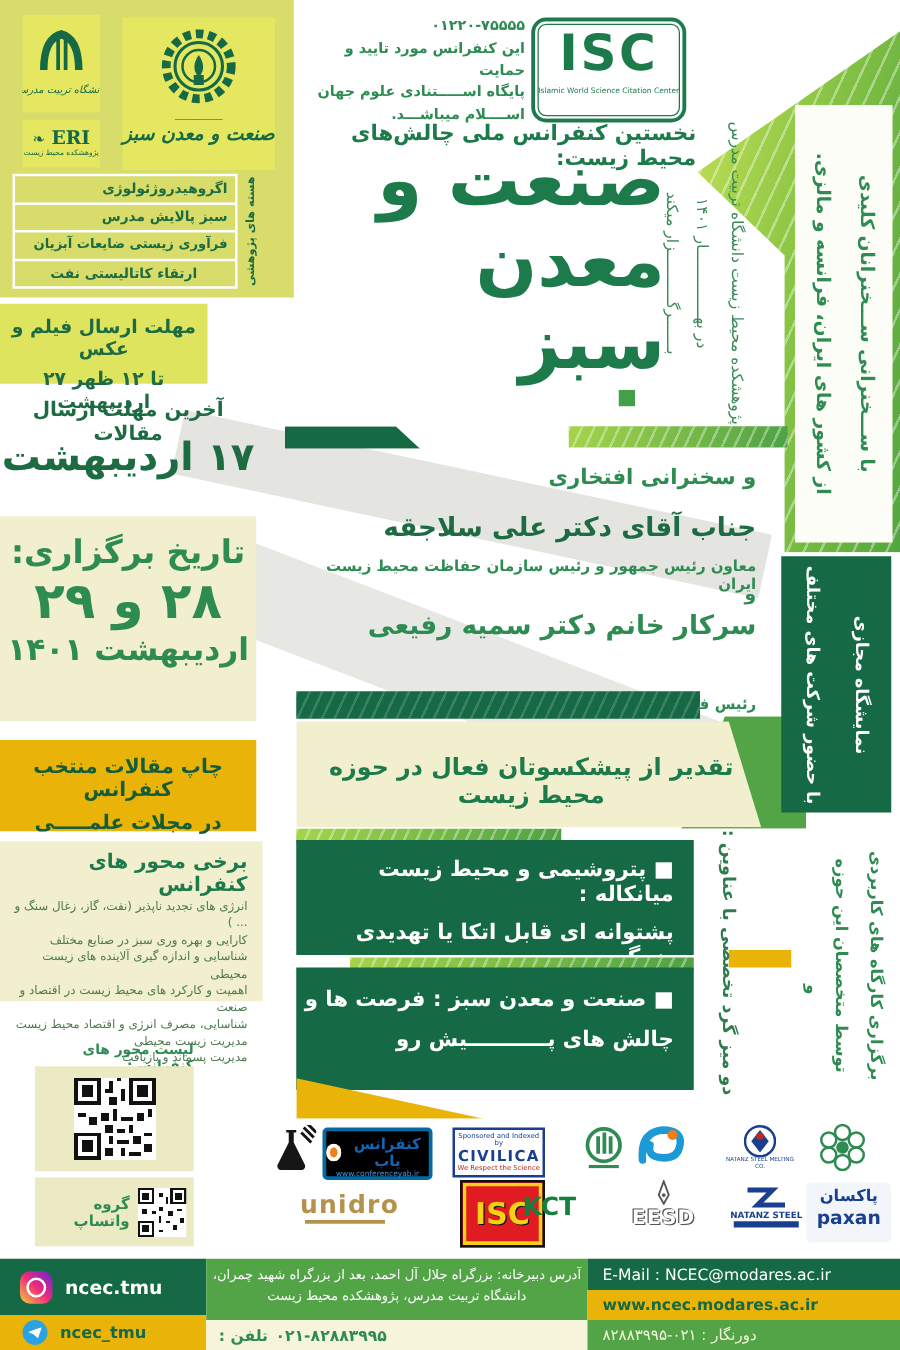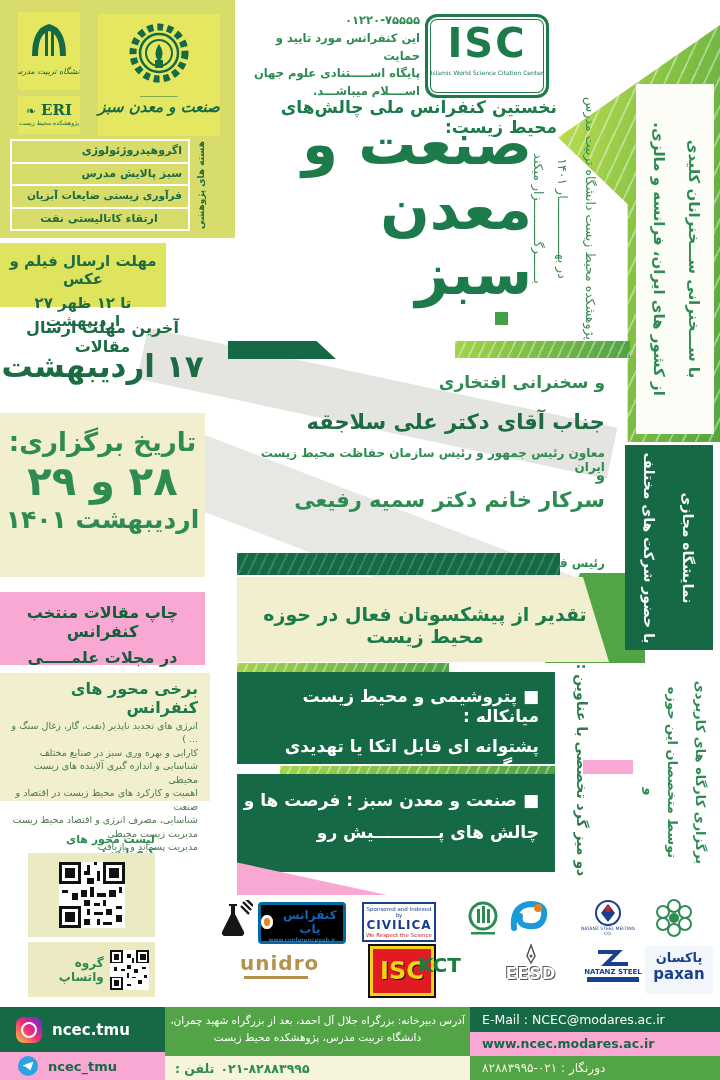--- a/index.html
+++ b/index.html
@@ -15,21 +15,21 @@
   .v>span{white-space:nowrap;transform:rotate(90deg);}
   .v.ccw>span{transform:rotate(-90deg);}
   
   .leaf{background:repeating-linear-gradient(115deg,rgba(255,255,255,.38) 0 2px,rgba(255,255,255,0) 2px 12px),
         linear-gradient(100deg,#c3e054 0%,#8cc645 45%,#52a63f 100%);}
   .leafband{background:repeating-linear-gradient(115deg,rgba(255,255,255,.35) 0 2px,rgba(255,255,255,0) 2px 9px),
         linear-gradient(100deg,#a5d44b,#4ea244);}
   .leafdark{background:repeating-linear-gradient(115deg,rgba(255,255,255,.16) 0 2px,rgba(0,0,0,0) 2px 9px),#156945;}
   .darkbox{background:#156945;color:#ffffff;}
   .cream{background:#f1efcd;}
-  .chartreuse{background:#f9a8d4;}
+  .chartreuse{background:#eab308;}
   .olive{background:#d8dc6a;}
   .mgreen{background:#52a447;}
   .qr-tile{background:#eceac2;display:flex;align-items:center;justify-content:center;}
   svg{display:block;}
   .lgrow{display:flex;align-items:center;justify-content:center;}
 </style>
 </head>
 <body>
 
 <div id="poster">

